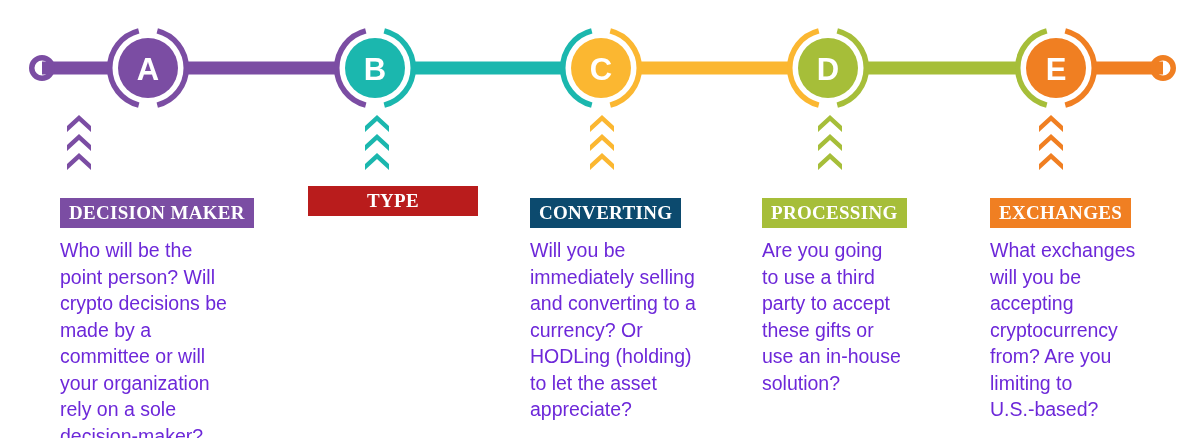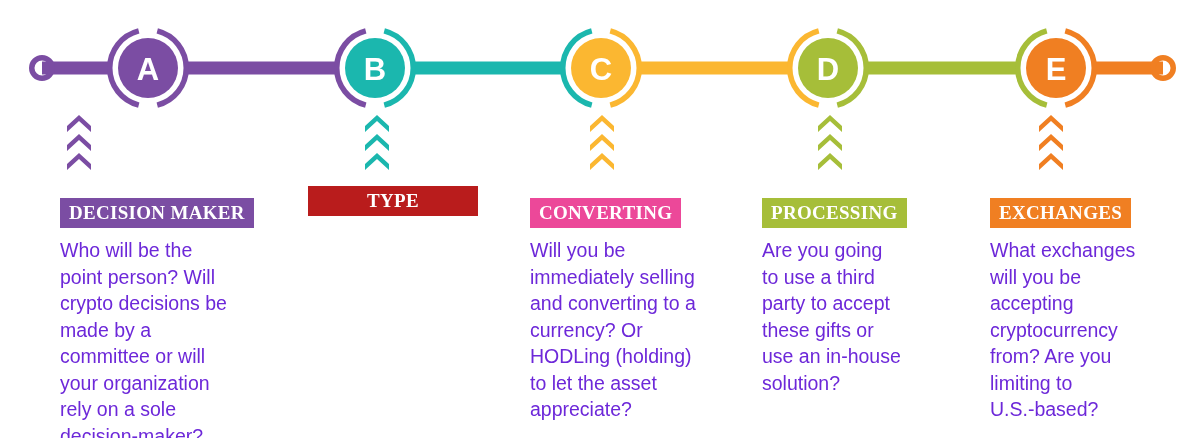--- a/index.html
+++ b/index.html
@@ -164,21 +164,21 @@
           <path d="M 13 2 L 25 13 L 25 19 L 13 8 L 1 19 L 1 13 Z" fill="#1BB7AE"></path>
           <path d="M 13 21 L 25 32 L 25 38 L 13 27 L 1 38 L 1 32 Z" fill="#1BB7AE"></path>
           <path d="M 13 40 L 25 51 L 25 57 L 13 46 L 1 57 L 1 51 Z" fill="#1BB7AE"></path>
         </svg>
         <div class="badge center" style="background: #b91c1c; display: block; width: 152px;">TYPE</div>
       </div>
       <div class="column" style="left: 530px; width: 195px;"><svg width="26" height="58" viewBox="0 0 26 58" class="chevron-stack" style="margin-left: 59px;">
           <path d="M 13 2 L 25 13 L 25 19 L 13 8 L 1 19 L 1 13 Z" fill="#FBB731"></path>
           <path d="M 13 21 L 25 32 L 25 38 L 13 27 L 1 38 L 1 32 Z" fill="#FBB731"></path>
           <path d="M 13 40 L 25 51 L 25 57 L 13 46 L 1 57 L 1 51 Z" fill="#FBB731"></path>
-        </svg><div class="badge" style="background: #ec4899;">CONVERTING</div><p class="body-text">Will you be
+        </svg><div class="badge" style="background: #0c4a6e;">CONVERTING</div><p class="body-text">Will you be
 immediately selling
 and converting to a
 currency? Or
 HODLing (holding)
 to let the asset
 appreciate?</p></div>
       <div class="column" style="left: 990px; width: 185px;"><svg width="26" height="58" viewBox="0 0 26 58" class="chevron-stack" style="margin-left: 48px;">
           <path d="M 13 2 L 25 13 L 25 19 L 13 8 L 1 19 L 1 13 Z" fill="#F07F22"></path>
           <path d="M 13 21 L 25 32 L 25 38 L 13 27 L 1 38 L 1 32 Z" fill="#F07F22"></path>
           <path d="M 13 40 L 25 51 L 25 57 L 13 46 L 1 57 L 1 51 Z" fill="#F07F22"></path>

